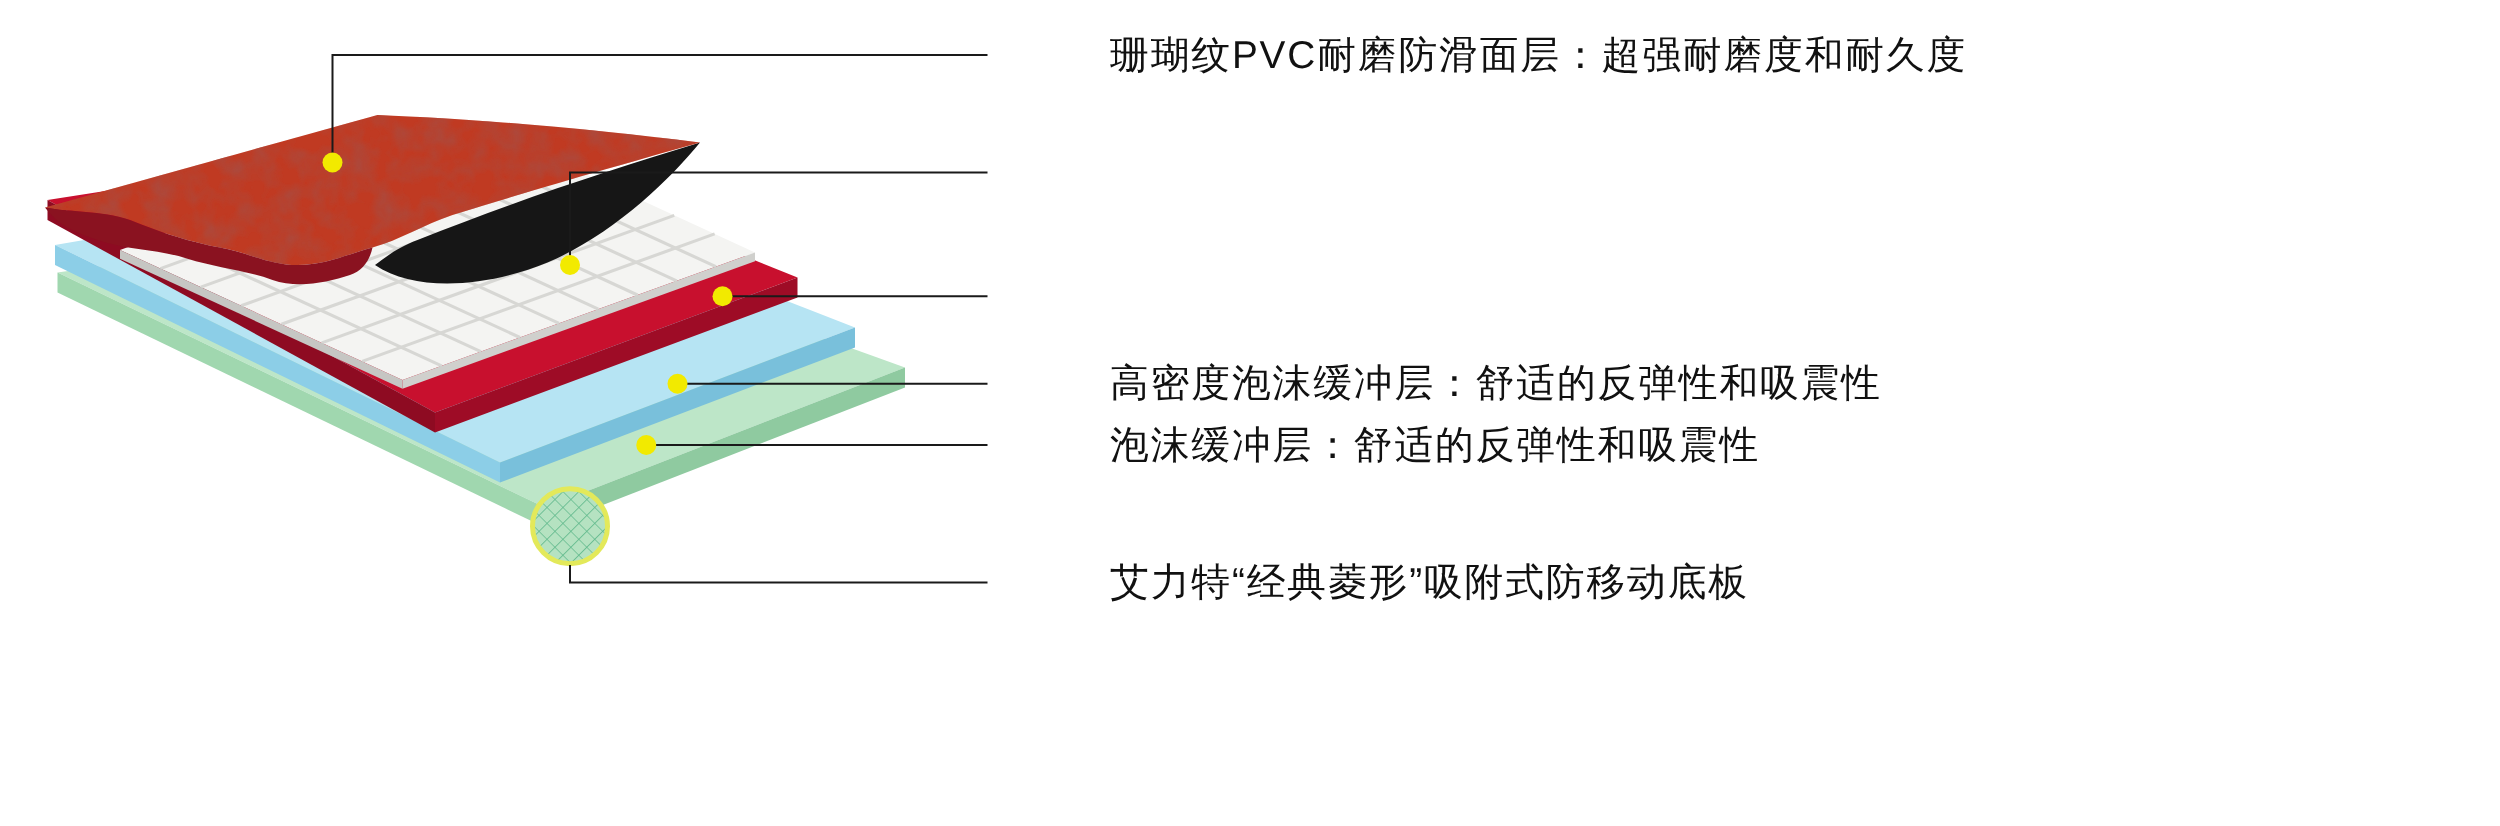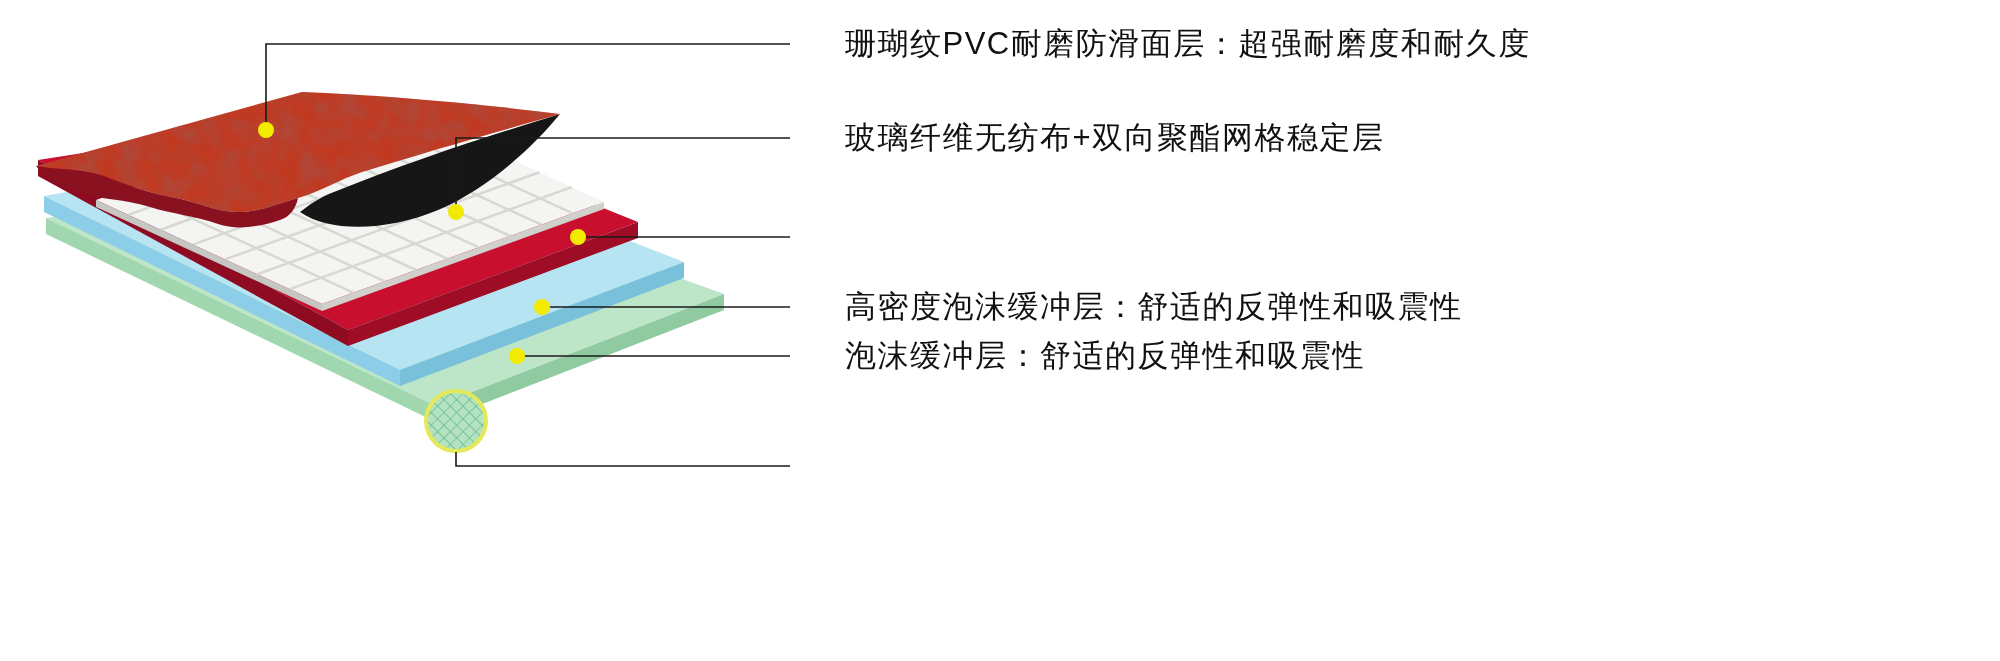--- a/index.html
+++ b/index.html
@@ -5,21 +5,21 @@
   html,body{margin:0;padding:0;}
   body{
     width:2000px;height:661px;
     background:#ffffff;
     font-family:"Liberation Sans",sans-serif;
     position:relative;
     overflow:hidden;
   }
   .stage{position:absolute;inset:0;}
   svg{position:absolute;left:0;top:0;}
-  .labels{position:absolute;inset:0;}
+  .labels{position:absolute;inset:0;margin-left:43px;}
   .label{
     position:absolute;
     font-size:31px;
     line-height:40px;
     height:40px;
     color:#111111;
     letter-spacing:1.5px;
     white-space:nowrap;
   }
   .gl{stroke:#d7d7d4;stroke-width:2.5;}
@@ -120,18 +120,18 @@
         <circle cx="517" cy="356" r="8" fill="#f2ea00"></circle>
       </g>
       <g>
         <polyline class="leader" points="456,452 456,466 790,466" stroke="#1a1a1a"></polyline>
       </g>
     </g>
   </svg>
 
   <div class="labels">
     <div class="label" style="left:845px;top:24px">珊瑚纹PVC耐磨防滑面层：超强耐磨度和耐久度</div>
-    <div class="label" style="left:845px;top:118px">玻璃纤维无纺布+双向聚酯网格稳定层</div>
     <div class="label" style="left:845px;top:336px">泡沫缓冲层：舒适的反弹性和吸震性</div>
     <div class="label" style="left:845px;top:287px">高密度泡沫缓冲层：舒适的反弹性和吸震性</div>
+    <div class="label" style="left:845px;top:446px">艾力特“经典菱形”吸附式防移动底板</div>
   </div>
 
 </div>
 
 </body></html>

